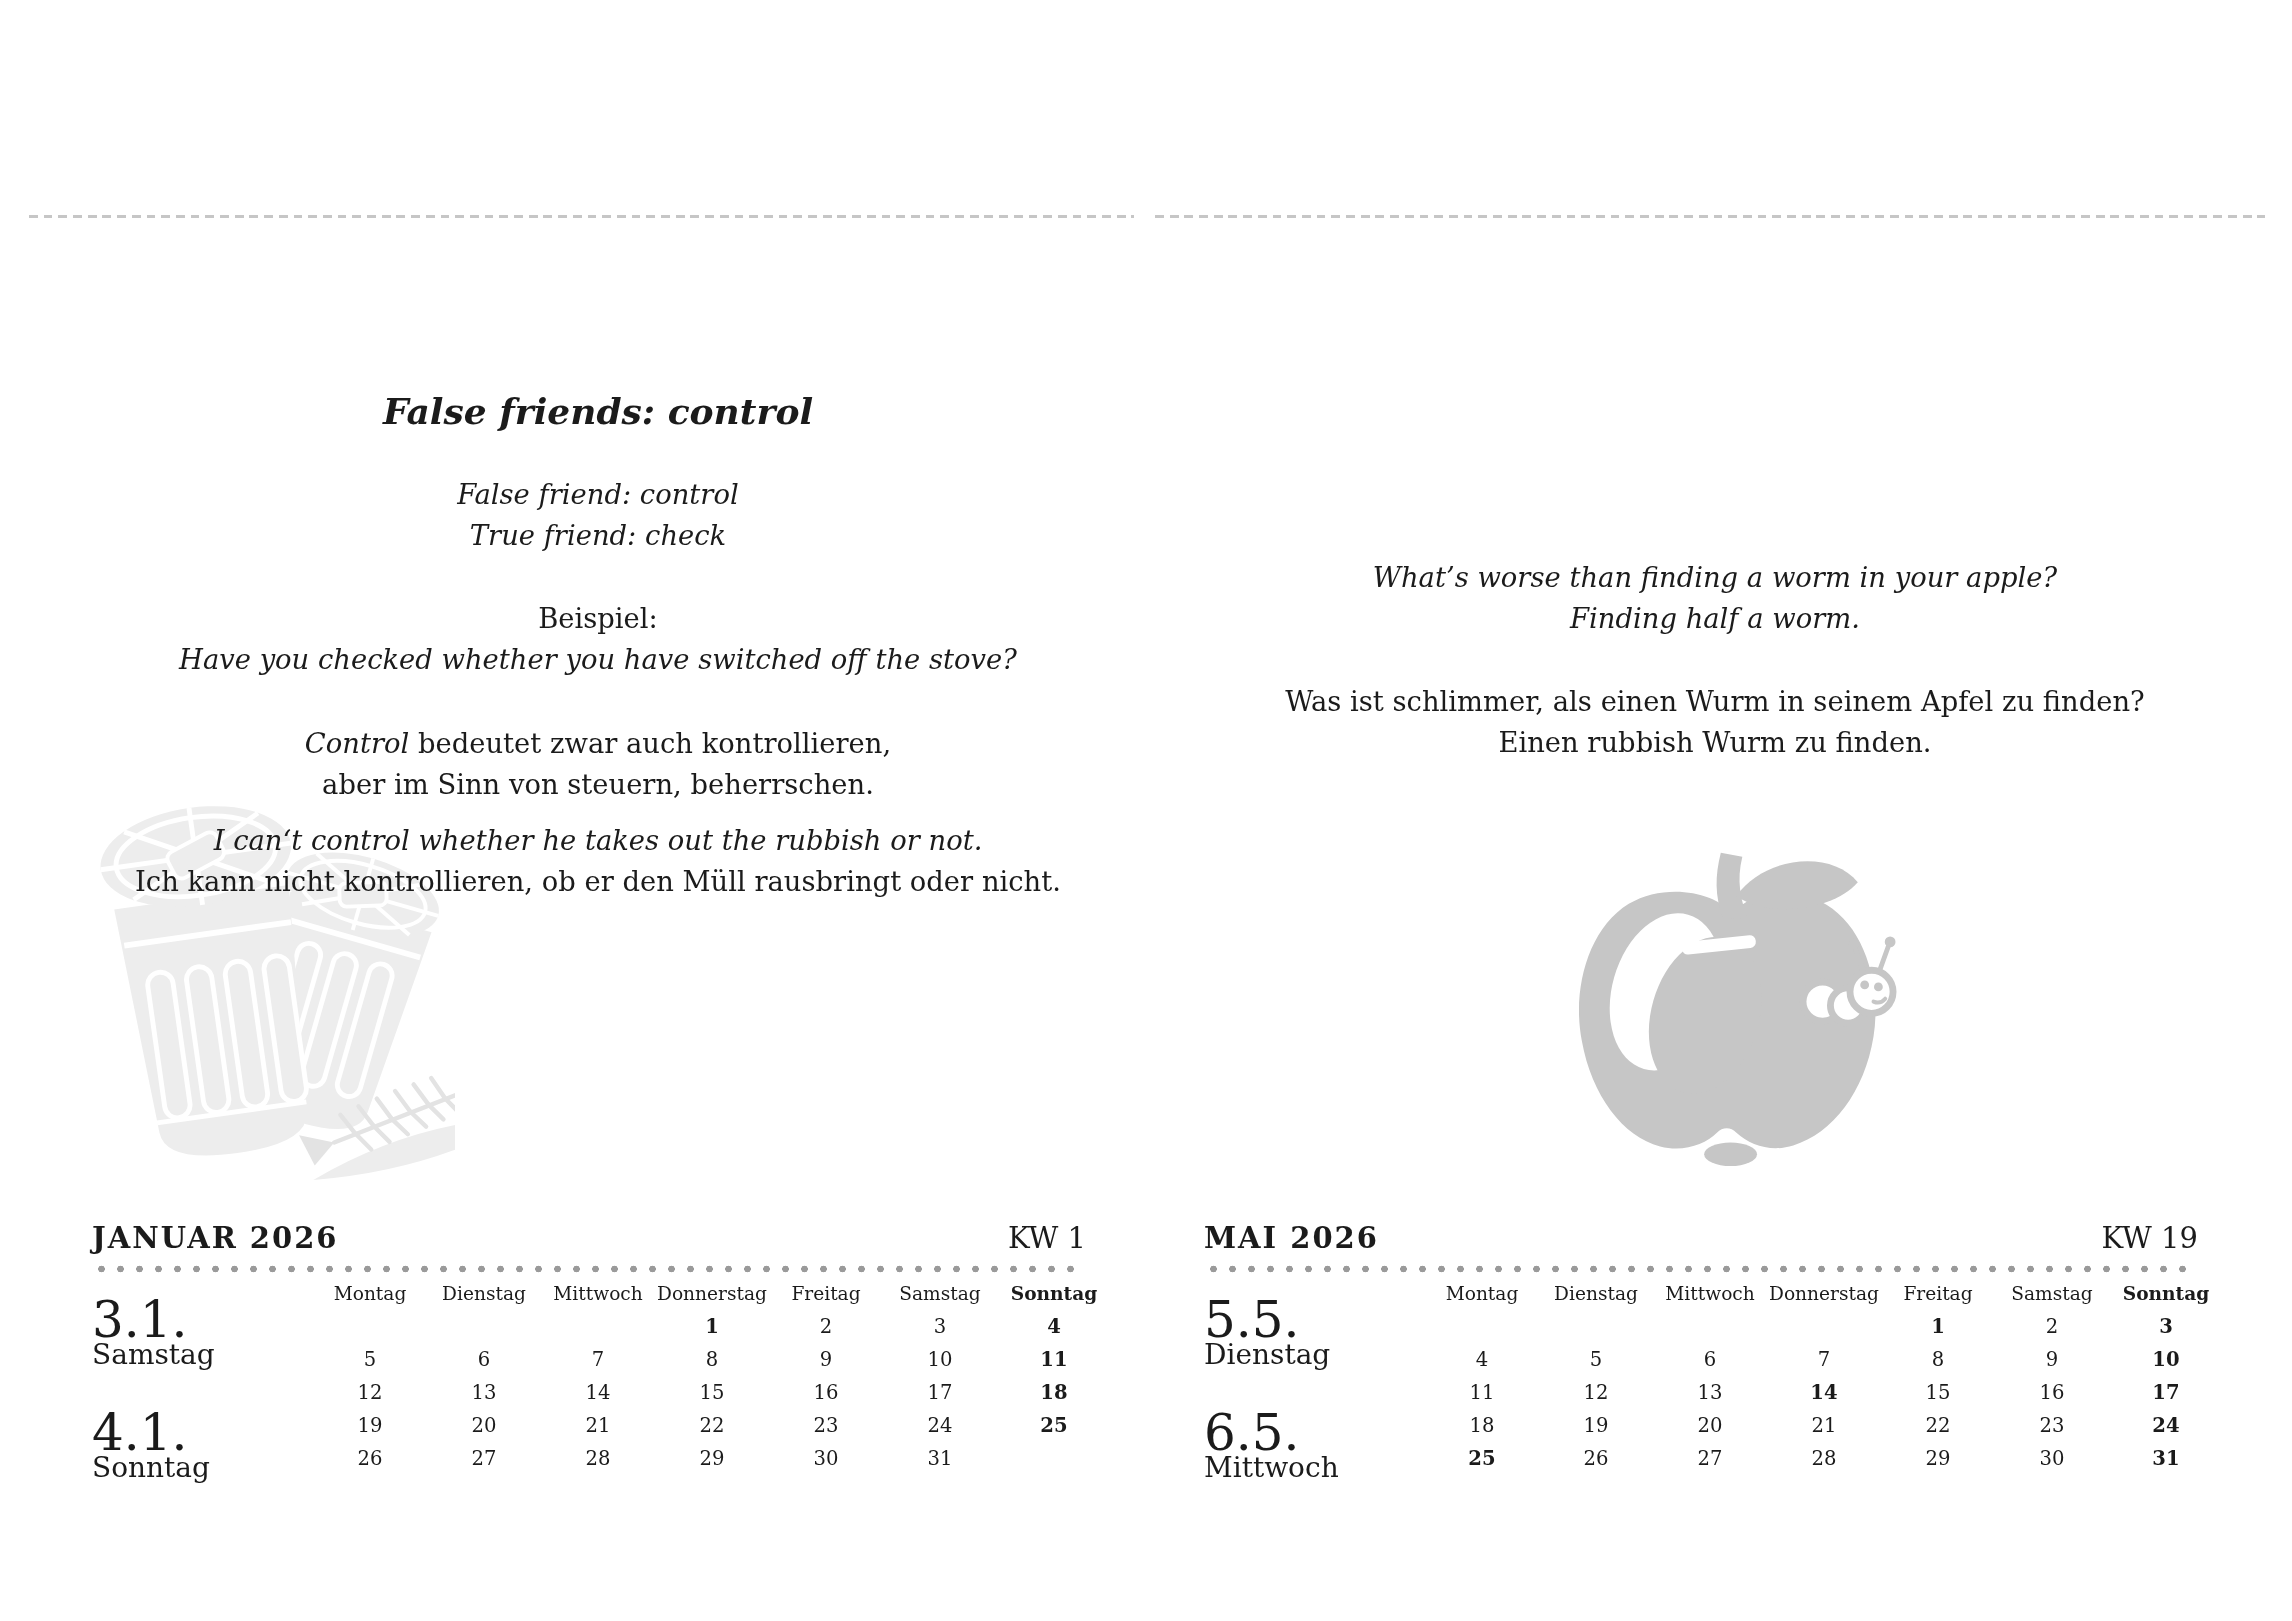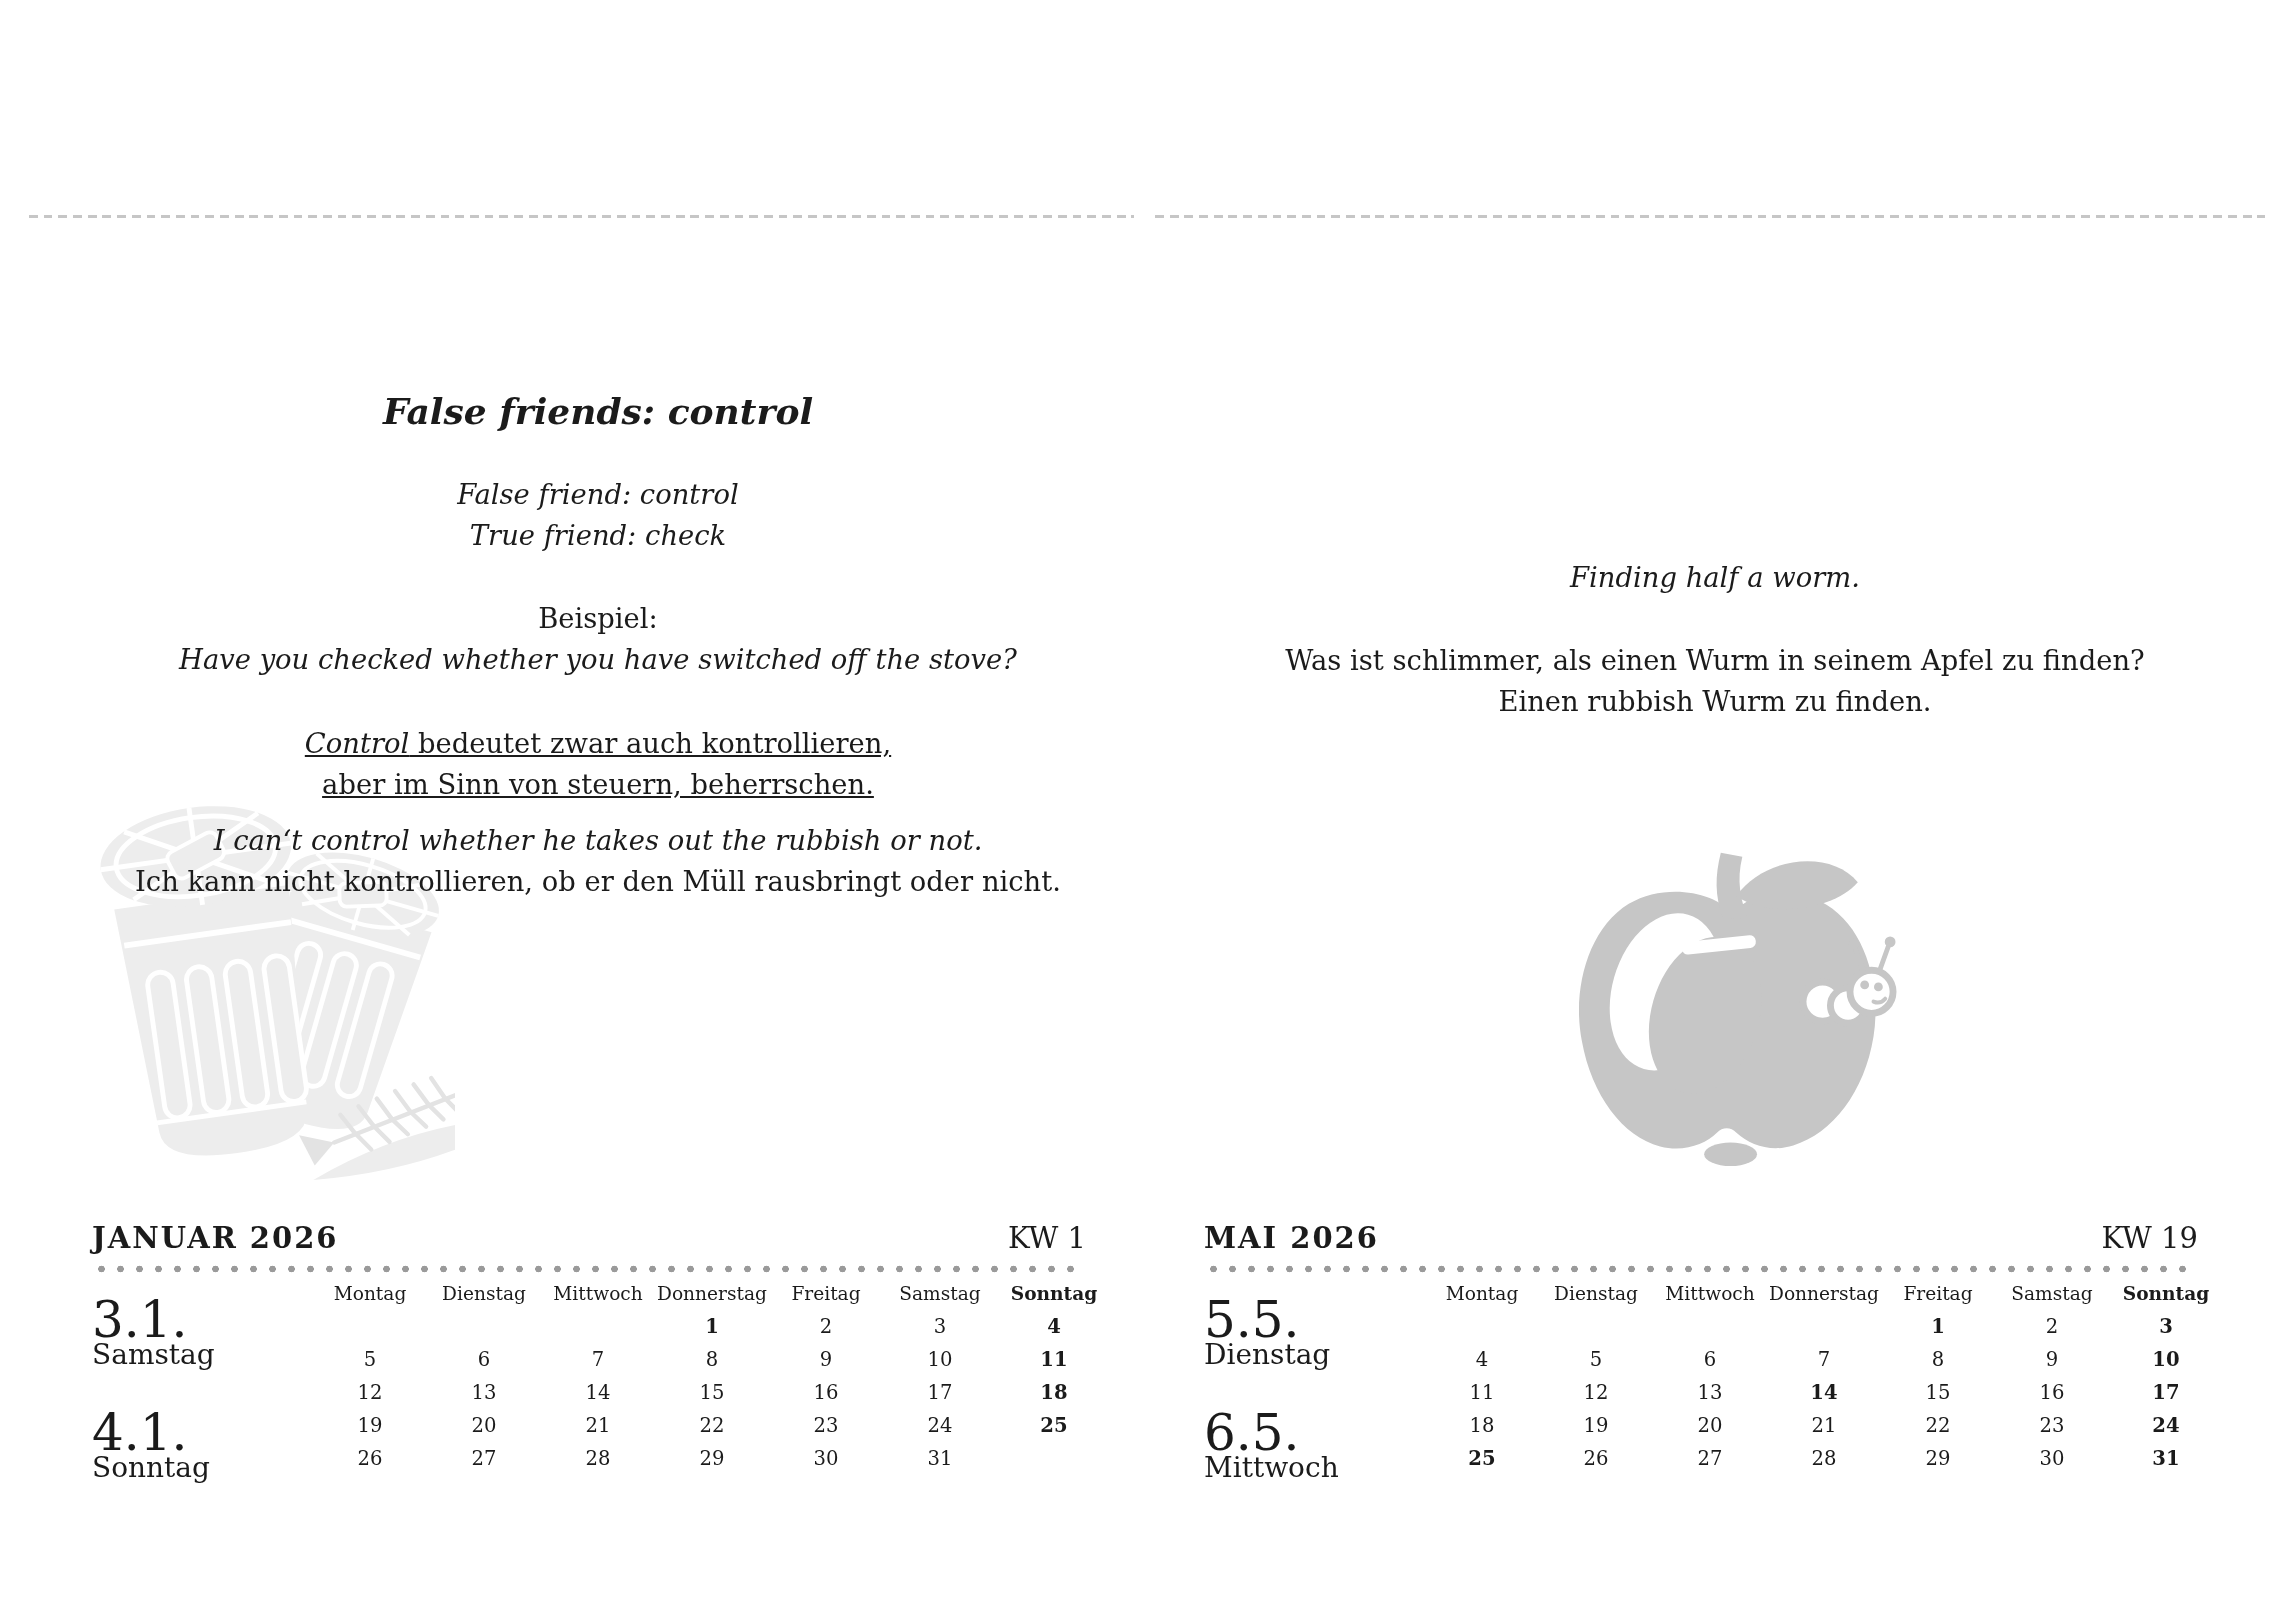--- a/index.html
+++ b/index.html
@@ -15,21 +15,21 @@
   .perf-right { left:1155px; width:1110px; }
 
   .art { position:absolute; z-index:0; }
   .textblock { position:absolute; text-align:center; z-index:2; }
   .tb-left  { left:59px;  top:388px; width:1078px; }
   .tb-right { left:1161px; top:557px; width:1108px; }
   .title { font-size:36px; font-weight:bold; font-style:italic; line-height:47px; margin:0 0 39px 0; }
   .line  { font-size:27.4px; line-height:41px; }
   .it    { font-style:italic; }
   .gap-lg { margin-top:42px; }
-  .gap-md { margin-top:43px;text-decoration:underline; }
+  .gap-md { margin-top:43px; }
   .gap-sm { margin-top:14.7px; }
 
   
   .calendar { position:absolute; top:1213px; width:994px; z-index:2; }
   .cal-jan { left:92px; }
   .cal-mai { left:1204px; }
   .cal-header { display:flex; justify-content:space-between; align-items:baseline;margin-top:8px; }
   .cal-month { font-size:29px; font-weight:bold; letter-spacing:2px; }
   .cal-kw { font-size:29px; }
   .dotline { margin-top:8.8px; height:9.8px;
@@ -144,20 +144,21 @@
     <div class="line"><span class="it">Control</span><span> bedeutet zwar auch kontrollieren,</span></div>
     <div class="line">aber im Sinn von steuern, beherrschen.</div>
   </div>
   <div class="gap-sm">
     <div class="line it">I can‘t control whether he takes out the rubbish or not.</div>
     <div class="line">Ich kann nicht kontrollieren, ob er den Müll rausbringt oder nicht.</div>
   </div>
 </section>
 
 <section class="textblock tb-right">
+  <div class="line it">What’s worse than finding a worm in your apple?</div>
   <div class="line it">Finding half a worm.</div>
   <div class="gap-lg">
     <div class="line">Was ist schlimmer, als einen Wurm in seinem Apfel zu finden?</div>
     <div class="line">Einen rubbish Wurm zu finden.</div>
   </div>
 </section>
 
 <section class="calendar cal-jan">
   <div class="cal-header">
     <span class="cal-month">JANUAR 2026</span>

